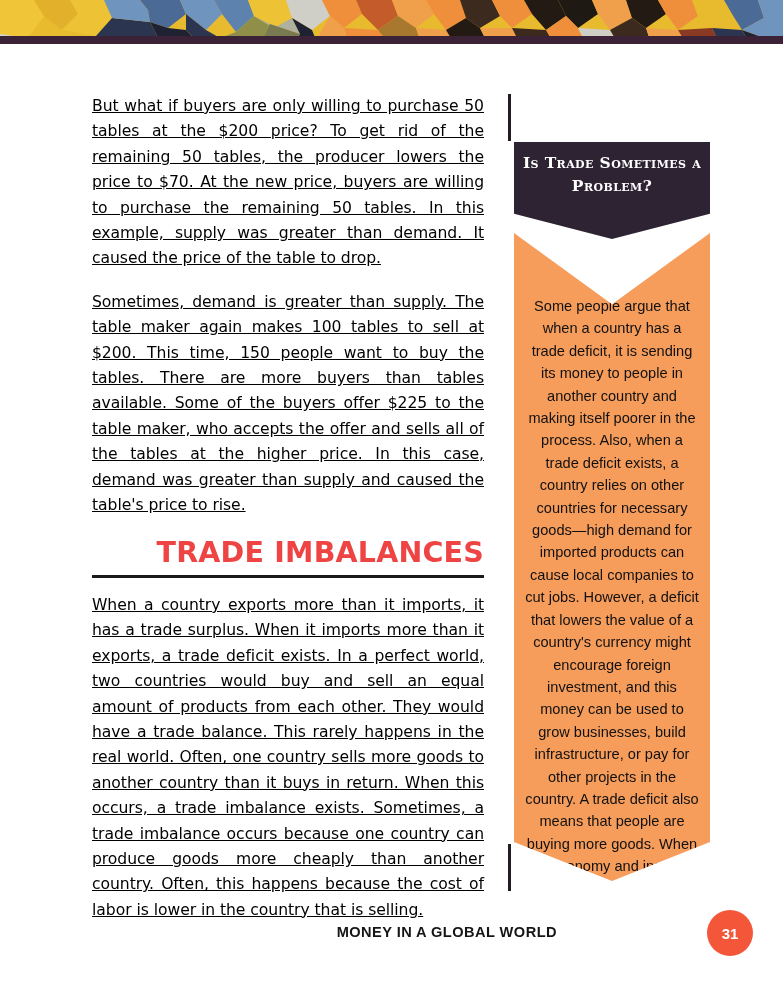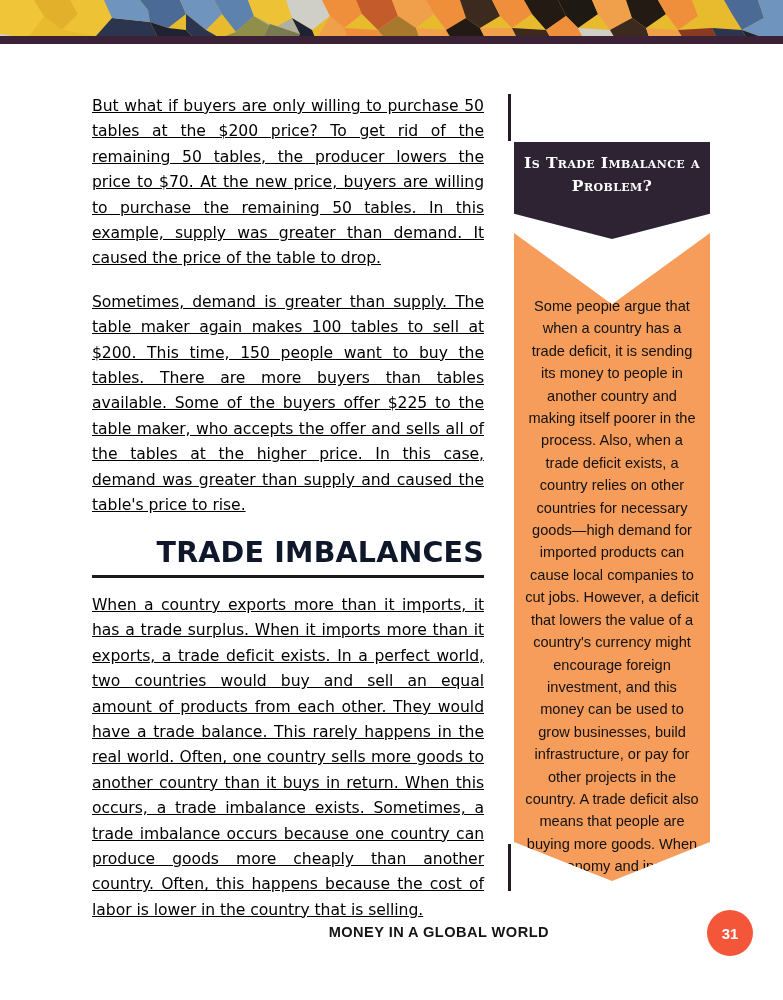--- a/index.html
+++ b/index.html
@@ -65,21 +65,21 @@
     margin-top: 16px;
     margin-bottom: 15px;
   }
   #section-heading {
     font-family: "DejaVu Sans", sans-serif;
     font-weight: bold;
     font-size: 28.5px;
     line-height: 32px;
     letter-spacing: 0.2px;
     text-align: right;
-    color: #0f172a;
+    color: #ef4444;
     margin: 0;
   }
   #heading-rule {
     width: 100%;
     height: 3.5px;
     background: #1a1a1a;
     margin-top: 6px;
   }
 
   
@@ -155,20 +155,21 @@
     margin: 0;
   }
 
   
   #footer {
     position: absolute;
     left: 0;
     top: 862px;
     width: 641px;
     height: 60px;
+    padding-left: 8px;
   }
   #footer-title {
     position: absolute;
     right: 92px;
     top: 18px;
     font-family: "Liberation Sans", sans-serif;
     font-weight: bold;
     font-size: 14.6px;
     letter-spacing: 0.45px;
     color: #151515;
@@ -264,21 +265,21 @@
       <div id="heading-rule"></div>
     </div>
 
     <p class="body-par last">When a country exports more than it imports, it has a trade surplus. When it imports more than it exports, a trade deficit exists. In a perfect world, two countries would buy and sell an equal amount of products from each other. They would have a trade balance. This rarely happens in the real world. Often, one country sells more goods to another country than it buys in return. When this occurs, a trade imbalance exists. Sometimes, a trade imbalance occurs because one country can produce goods more cheaply than another country. Often, this happens because the cost of labor is lower in the country that is selling.</p>
   </div>
 
   <div id="sidebar">
     <div id="sidebar-rule-top"></div>
 
     <div id="sidebar-header">
-      <div id="sidebar-header-title">Is Trade Imbalance a Problem?</div>
+      <div id="sidebar-header-title">Is Trade Sometimes a Problem?</div>
     </div>
 
     <div id="sidebar-body">
       <p id="sidebar-body-text">Some people argue that when a country has a trade deficit, it is sending its money to people in another country and making itself poorer in the process. Also, when a trade deficit exists, a country relies on other countries for necessary goods—high demand for imported products can cause local companies to cut jobs. However, a deficit that lowers the value of a country's currency might encourage foreign investment, and this money can be used to grow businesses, build infrastructure, or pay for other projects in the country. A trade deficit also means that people are buying more goods. When the economy and incomes grow, demand for all goods, including imports, also grows. A growing trade deficit is often a sign of a healthy, growing economy.</p>
     </div>
 
     <div id="sidebar-rule-bottom"></div>
   </div>
 
   <div id="footer">

